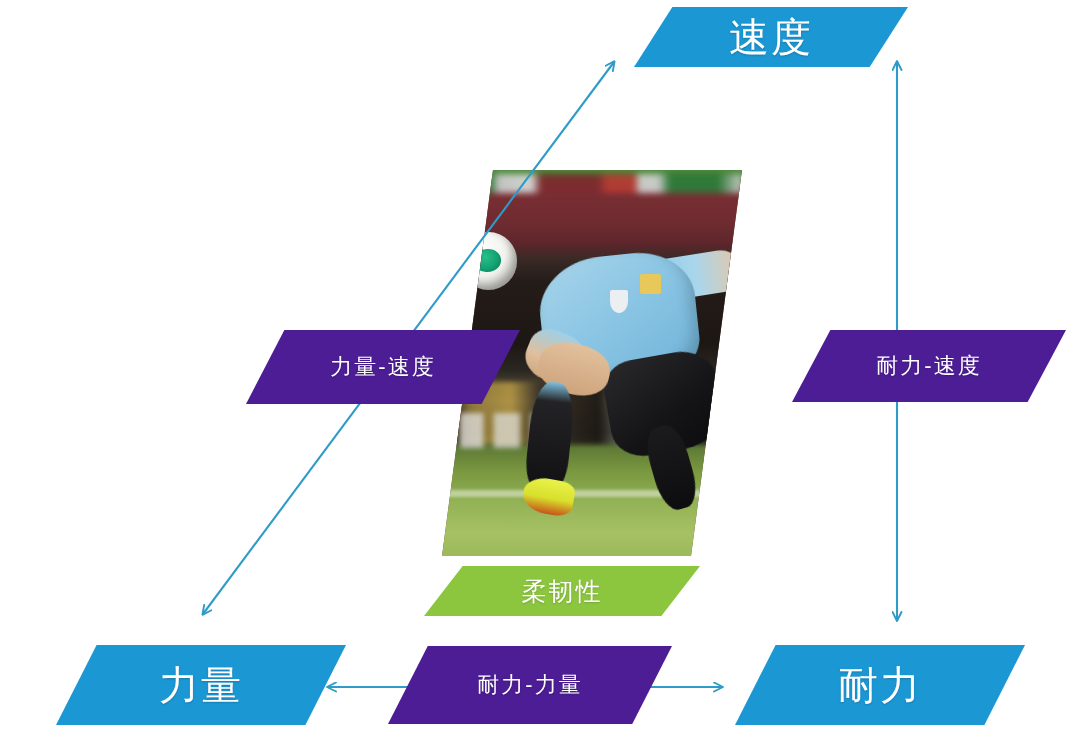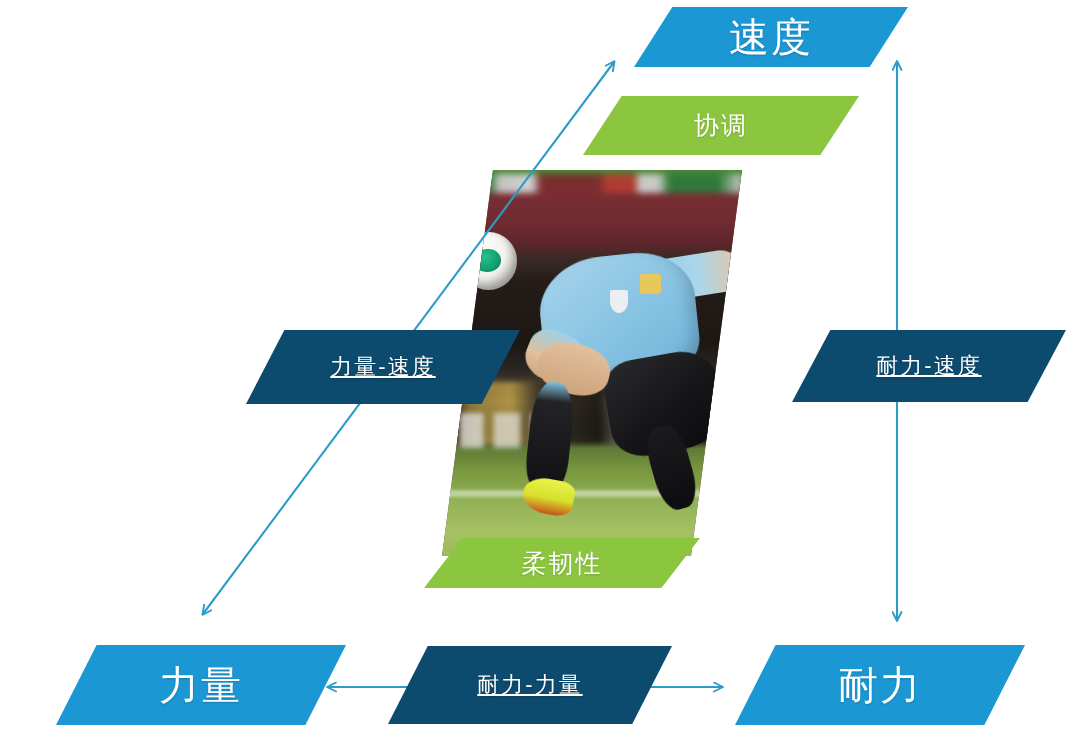--- a/index.html
+++ b/index.html
@@ -39,30 +39,30 @@
   }
 
   
   .skew-right {
     
     clip-path: polygon(14% 0%, 100% 0%, 86% 100%, 0% 100%);
   }
 
   .blue   { background: #1B97D4; }
   .green  { background: #8CC63F; }
-  .orange { background: #0c4a6e; text-decoration: underline; }
+  .orange { background: #4c1d95; }
 
   .big-label   { font-size: 40px; font-weight: 400; }
   .mid-label   { font-size: 25px; font-weight: 400; }
   .small-label { font-size: 22px; font-weight: 400; }
 
   
   #box-speed      { left: 634px; top: 7px;   width: 274px; height: 60px; }
   #box-coord      { left: 583px; top: 96px;  width: 276px; height: 59px; }
-  #box-flex       { left: 424px; top: 538px; width: 276px; height: 50px; }
+  #box-flex       { left: 424px; top: 566px; width: 276px; height: 50px; }
   #box-str-speed  { left: 246px; top: 330px; width: 274px; height: 74px; }
   #box-end-speed  { left: 792px; top: 330px; width: 274px; height: 72px; }
   #box-end-str    { left: 388px; top: 646px; width: 284px; height: 78px; }
   #box-strength   { left: 56px;  top: 645px; width: 290px; height: 80px; }
   #box-endurance  { left: 735px; top: 645px; width: 290px; height: 80px; }
 
   
   #photo {
     position: absolute;
     left: 442px;
@@ -268,23 +268,20 @@
     <div class="thigh" data-interactable="false"></div>
     <div class="sock2" data-interactable="false"></div>
     <div class="sock" data-interactable="false"></div>
     <div class="boot" data-interactable="false"></div>
   </div>
 
   <div id="box-speed" class="shape blue skew-right" data-interactable="true">
     <span class="lbl big-label" data-interactable="false">速度</span>
   </div>
 
-  <div id="box-coord" class="shape green skew-right" data-interactable="true">
-    <span class="lbl mid-label" data-interactable="false">协调</span>
-  </div>
 
   <div id="box-str-speed" class="shape orange skew-right" data-interactable="true">
     <span class="lbl small-label" data-interactable="false">力量-速度</span>
   </div>
 
   <div id="box-end-speed" class="shape orange skew-right" data-interactable="true">
     <span class="lbl small-label" data-interactable="false">耐力-速度</span>
   </div>
 
   <div id="box-flex" class="shape green skew-right" data-interactable="true">

